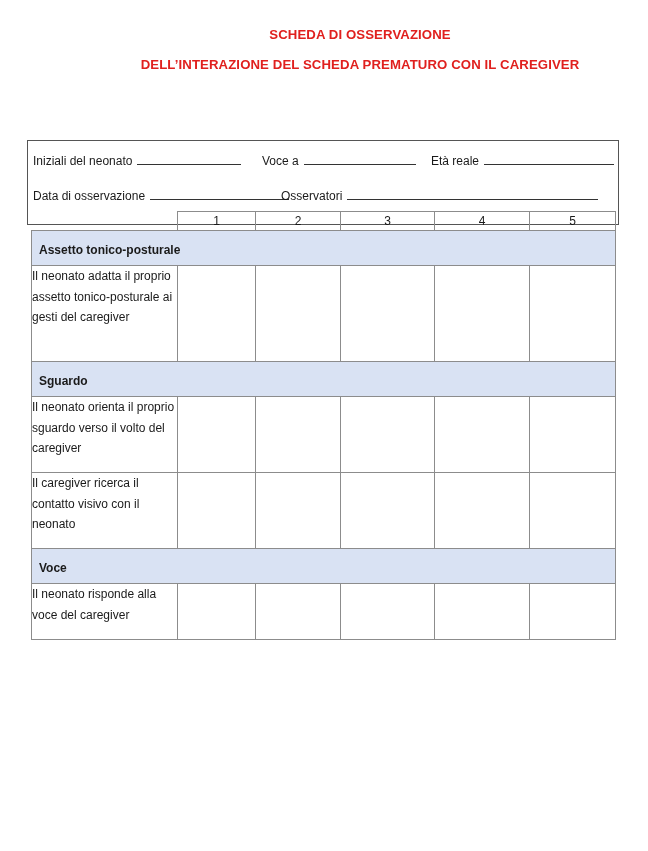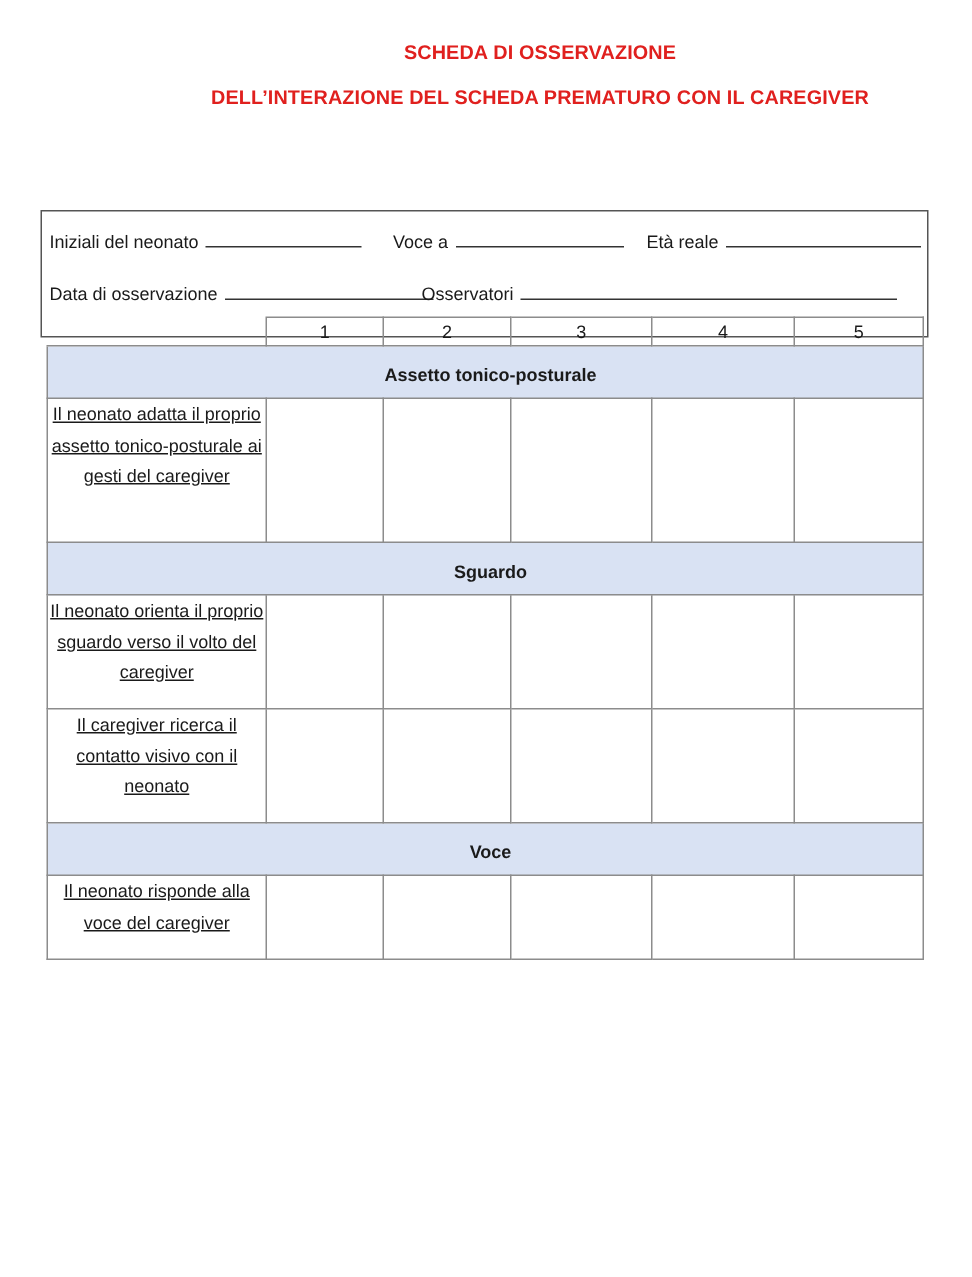--- a/index.html
+++ b/index.html
@@ -29,33 +29,33 @@
       display: inline-block; border-bottom: 1px solid #333; height: 10px;
       vertical-align: baseline; margin-left: 5px;
     }
 
     table.obs {
       position: absolute; left: 31px; top: 211px;
       border-collapse: collapse; table-layout: fixed;
       width: 584px; font-size: 12px;
     }
     table.obs td, table.obs th {
-      border: 1px solid #8c8c8c; padding: 0; box-sizing: border-box; text-align: center;
+      border: 1px solid #8c8c8c; padding: 0; box-sizing: border-box;
     }
     table.obs th.num {
       font-weight: normal; text-align: center; height: 19px; font-size: 12px;
     }
     table.obs th.blank { border: none; border-bottom: 1px solid #8c8c8c; border-right: 1px solid #8c8c8c; }
     tr.section td {
       background: #d9e2f3; font-weight: bold; height: 35px;
       vertical-align: bottom; padding: 0 0 8px 7px;
     }
     tr.section.first td { height: 35px; }
     td.item {
-      vertical-align: top; padding: 9px 4px 0 7px; line-height: 20.5px; text-decoration: underline;
+      vertical-align: top; padding: 9px 4px 0 7px; line-height: 20.5px;
     }
     td.cell { background: #fff; }
   </style>
 </head>
 <body>
 
 <div class="title t1">SCHEDA DI OSSERVAZIONE</div>
 <div class="title t2">DELL’INTERAZIONE DEL SCHEDA PREMATURO CON IL CAREGIVER</div>
 
 <div class="info-box">

